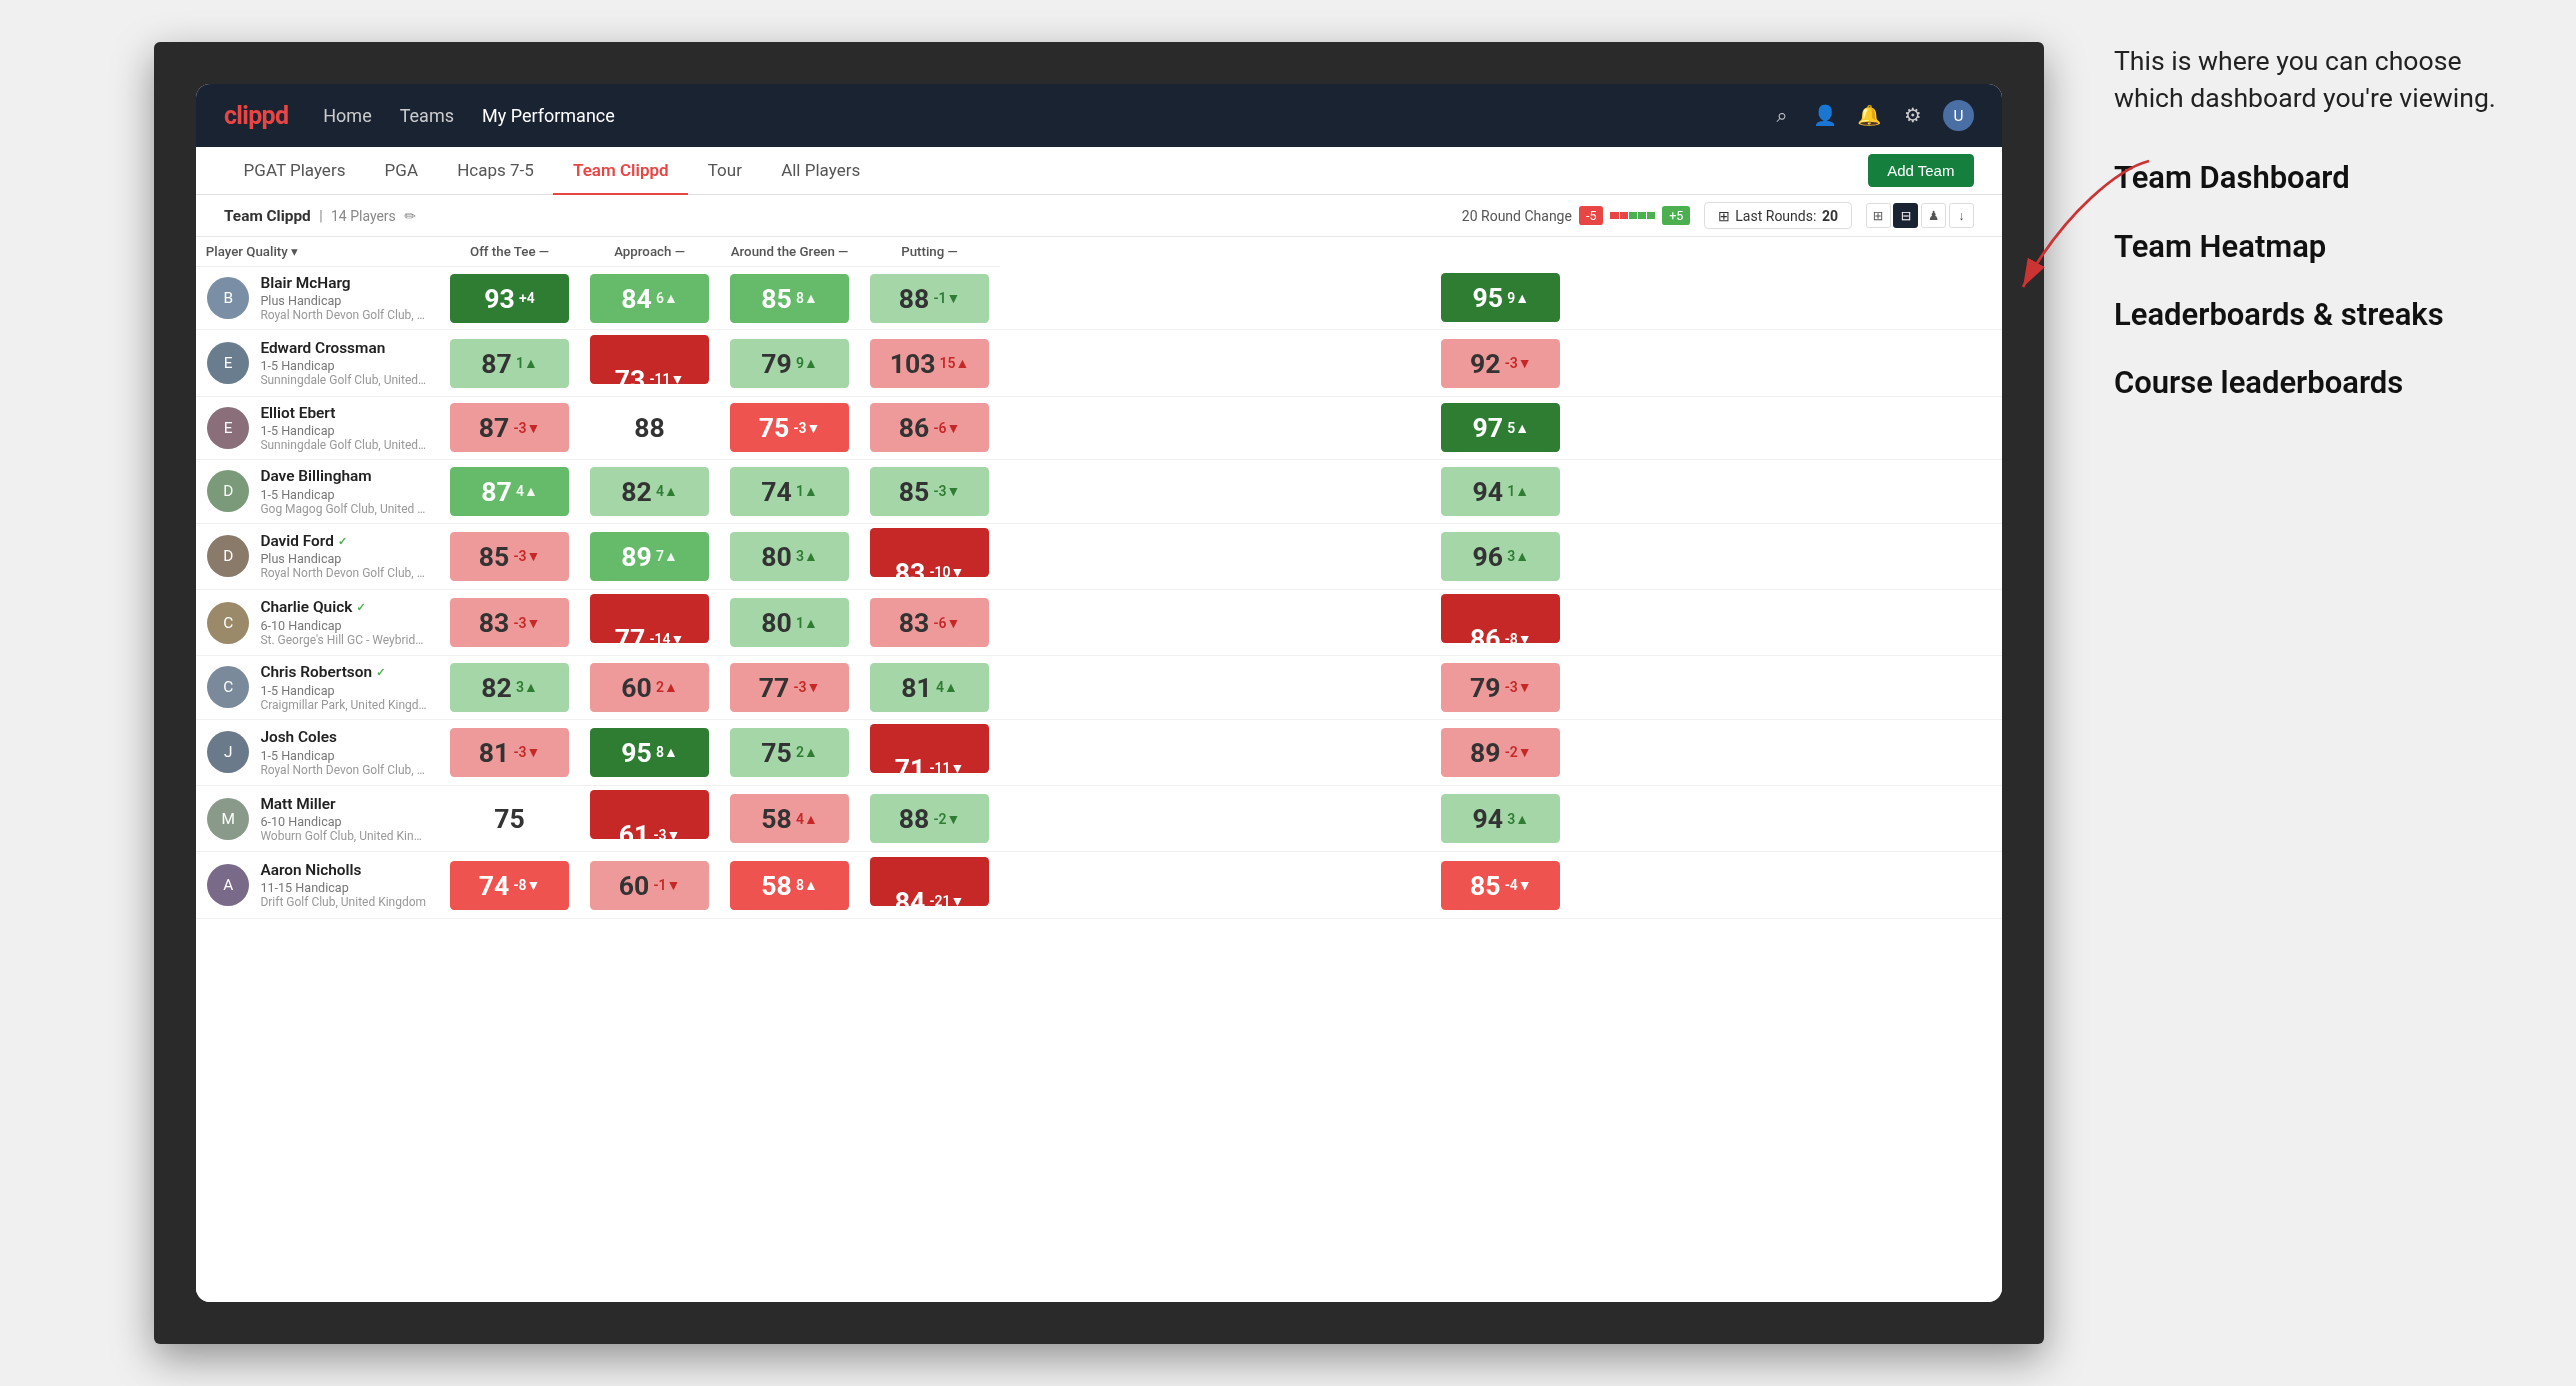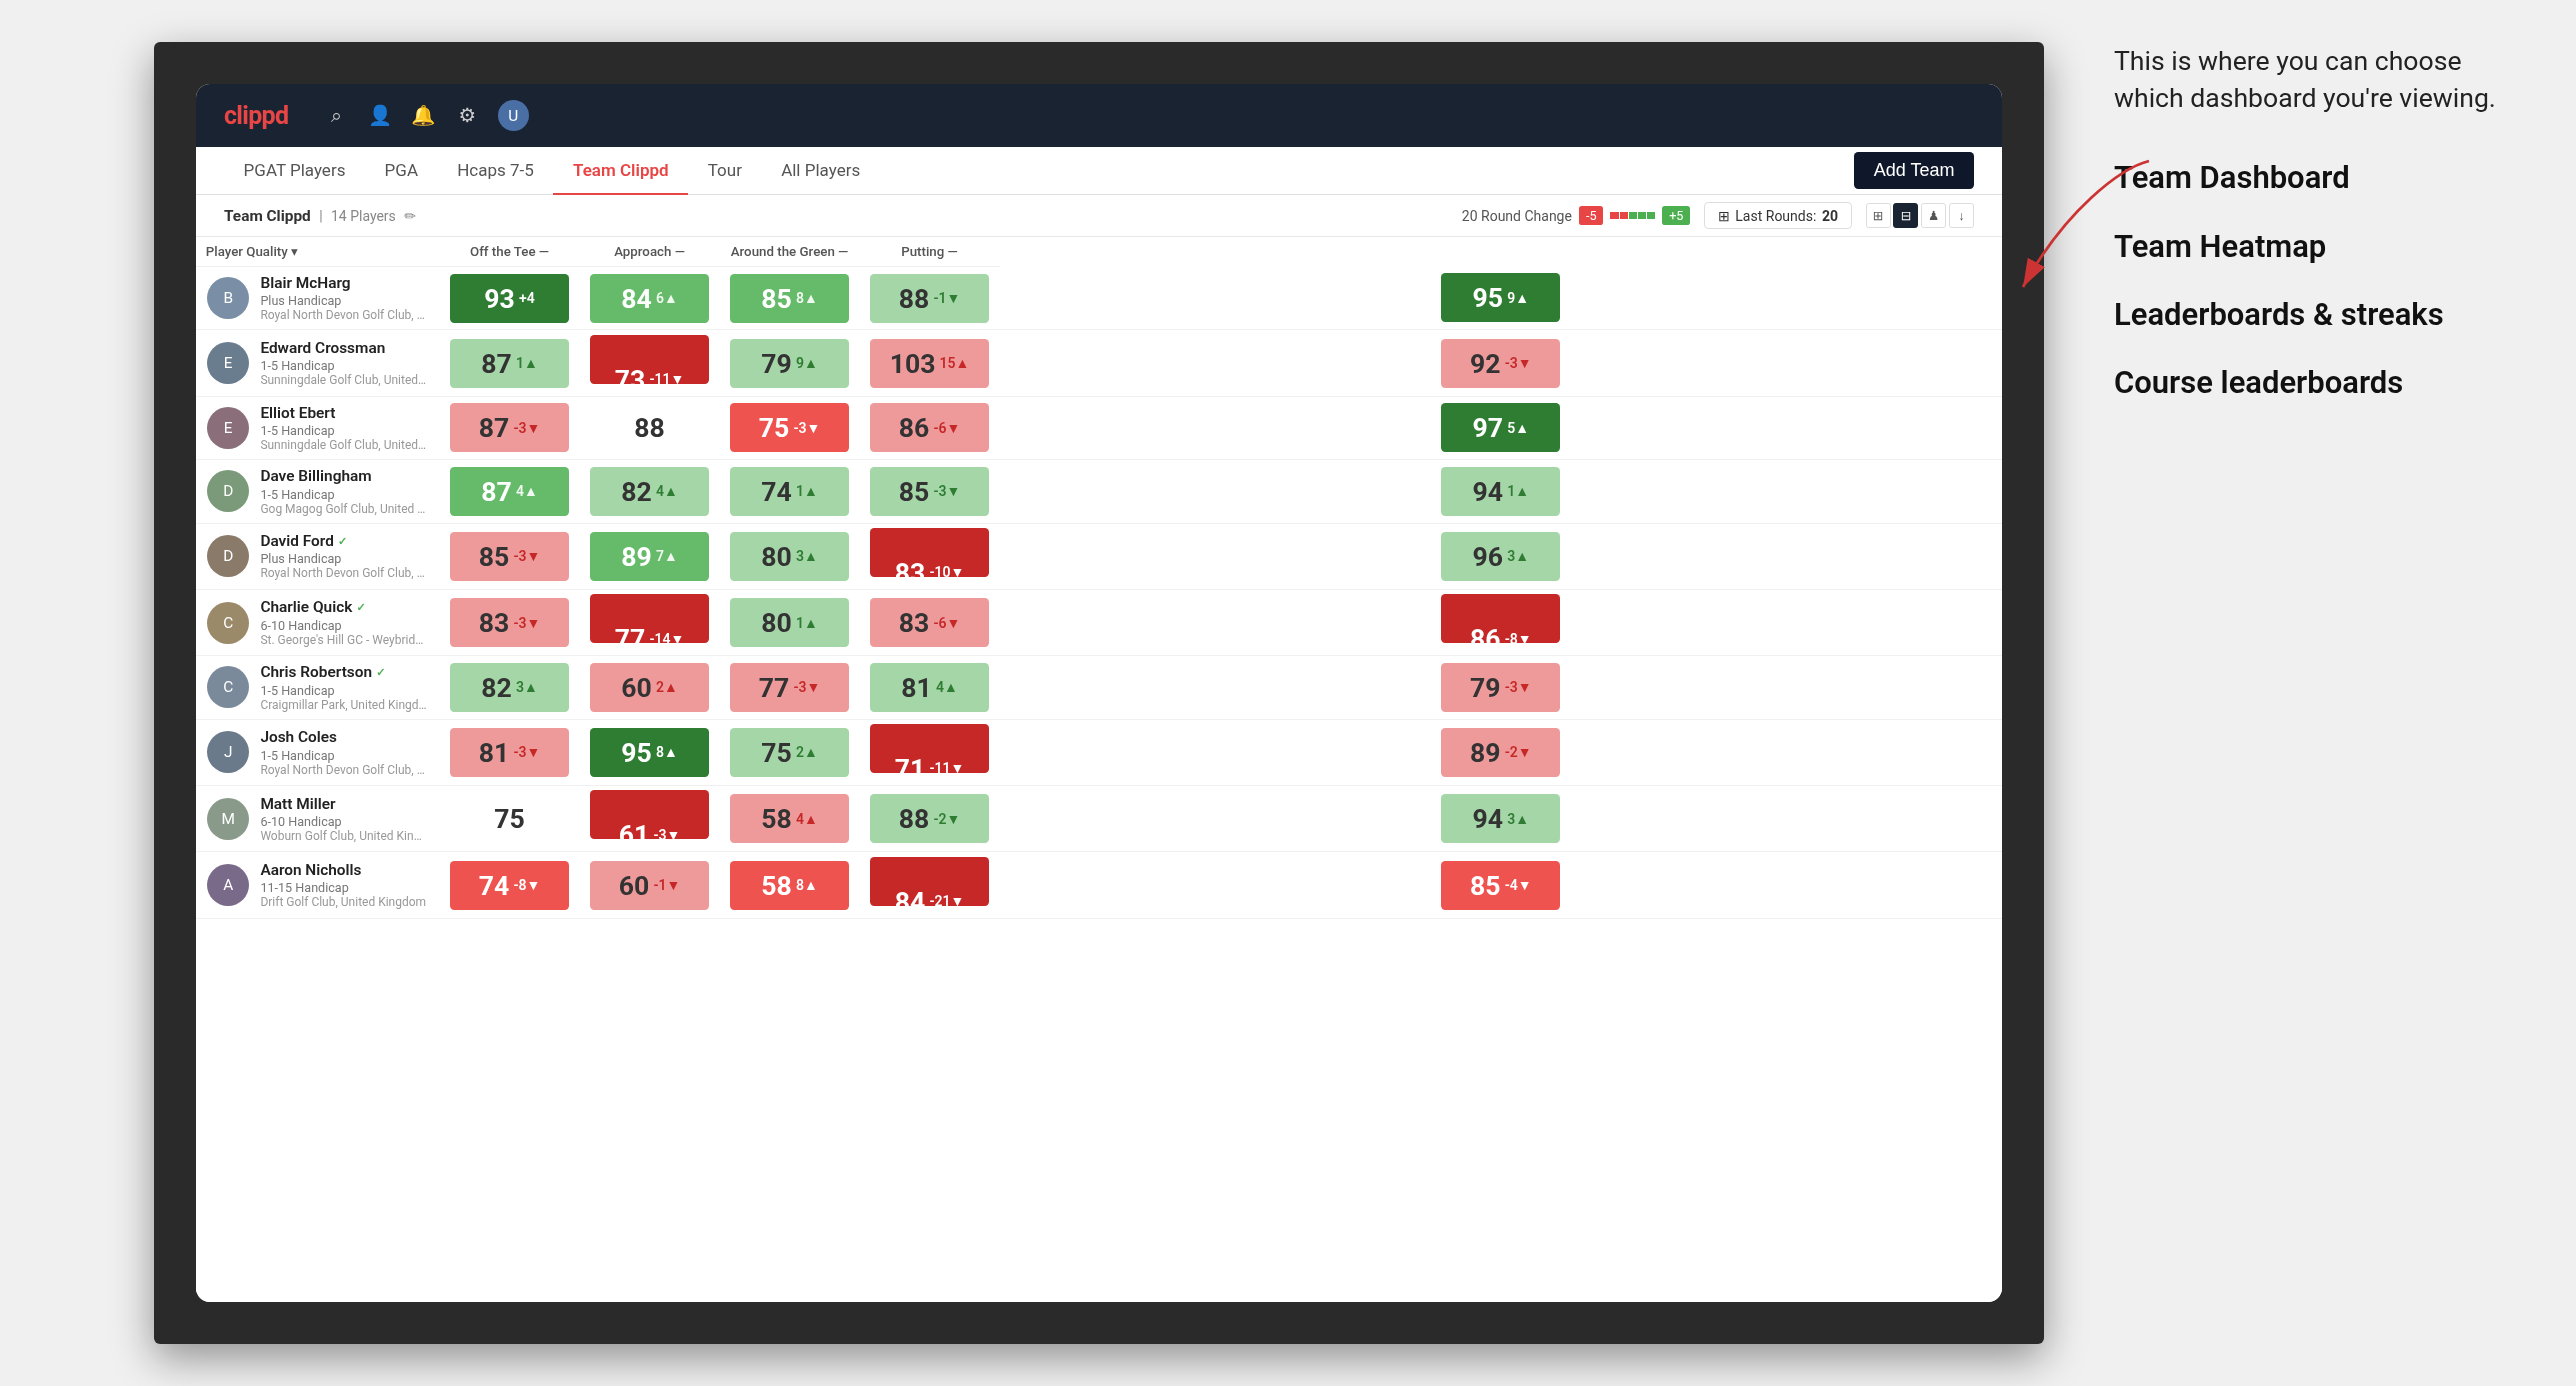--- a/index.html
+++ b/index.html
@@ -142,26 +142,26 @@
       border-bottom: 2.1px solid transparent;
       position: relative;
       top: 0.7px;
     }
     .subnav-tab.active {
       color: #e84545;
       border-bottom: 2.1px solid #e84545;
       font-weight: 600;
     }
     .add-team-btn {
-      background: #0f172a;
+      background: #15803d;
       color: #fff;
       border: none;
       padding: 8.4px 19.6px;
       border-radius: 4.2px;
-      font-size: 18px;
+      font-size: 15px;
       cursor: pointer;
     }
 
     
     .team-header {
       background: #fff;
       height: 42px;
       display: flex;
       align-items: center;
       padding: 0 28px;
@@ -392,20 +392,25 @@
     }
   </style>
 </head>
 <body>
 
 <div class="tablet">
   <div class="tablet-screen">
 
     <nav class="navbar">
       <div class="navbar-logo">clippd</div>
+      <div class="navbar-nav">
+        <a>Home</a>
+        <a>Teams</a>
+        <a class="active">My Performance</a>
+      </div>
       <div class="navbar-icons">
         <div class="navbar-icon">⌕</div>
         <div class="navbar-icon">👤</div>
         <div class="navbar-icon">🔔</div>
         <div class="navbar-icon">⚙</div>
         <div class="navbar-avatar">U</div>
       </div>
     </nav>
 
     <div class="subnav">

